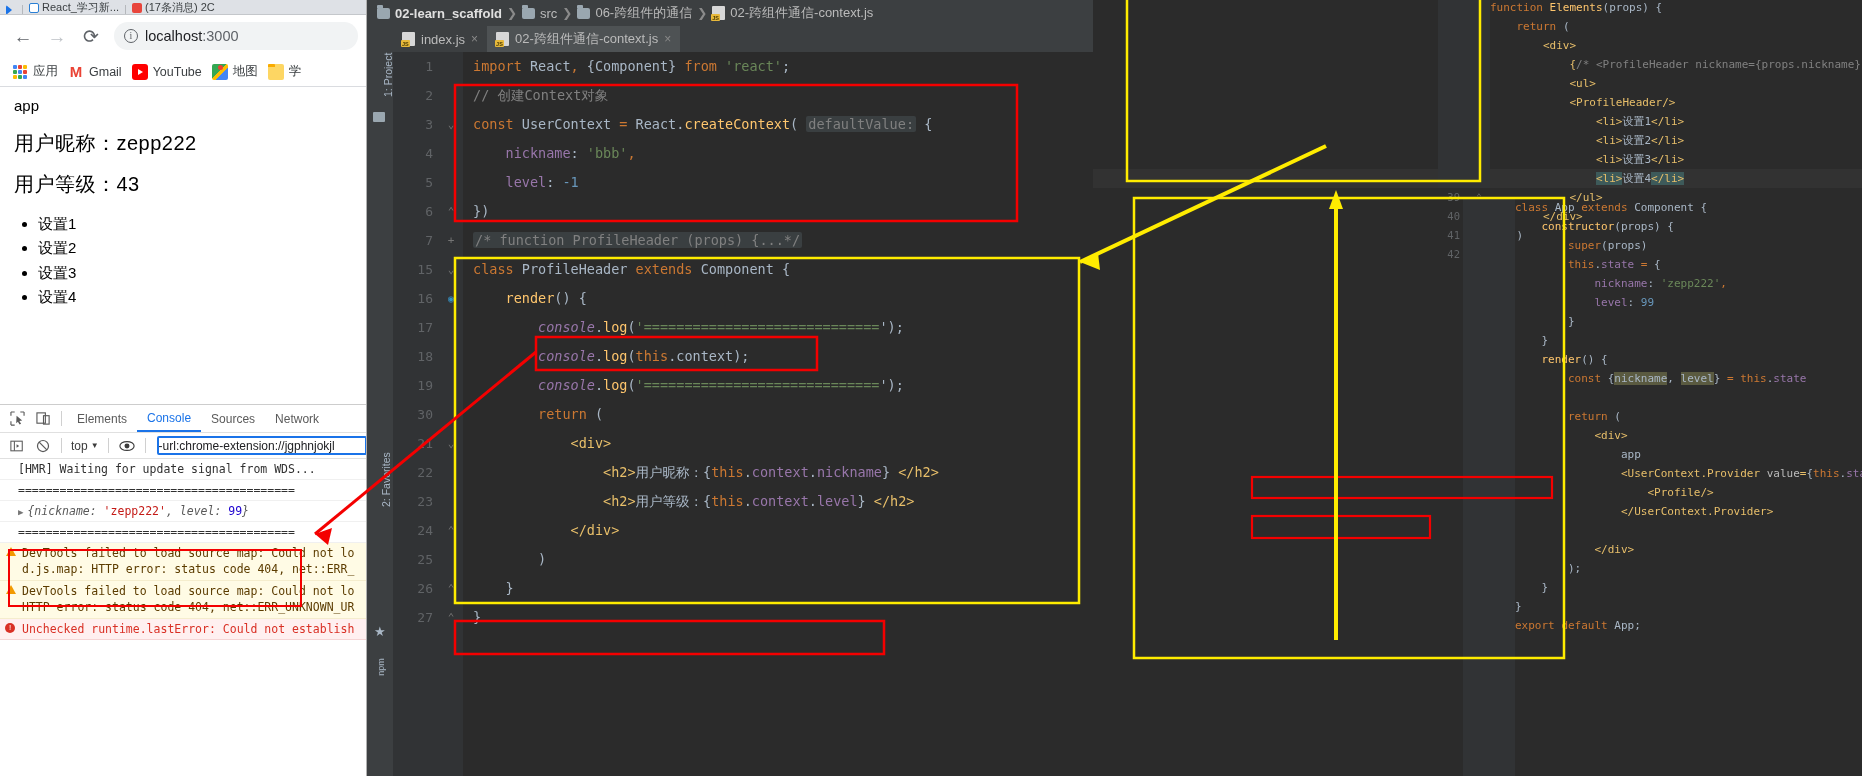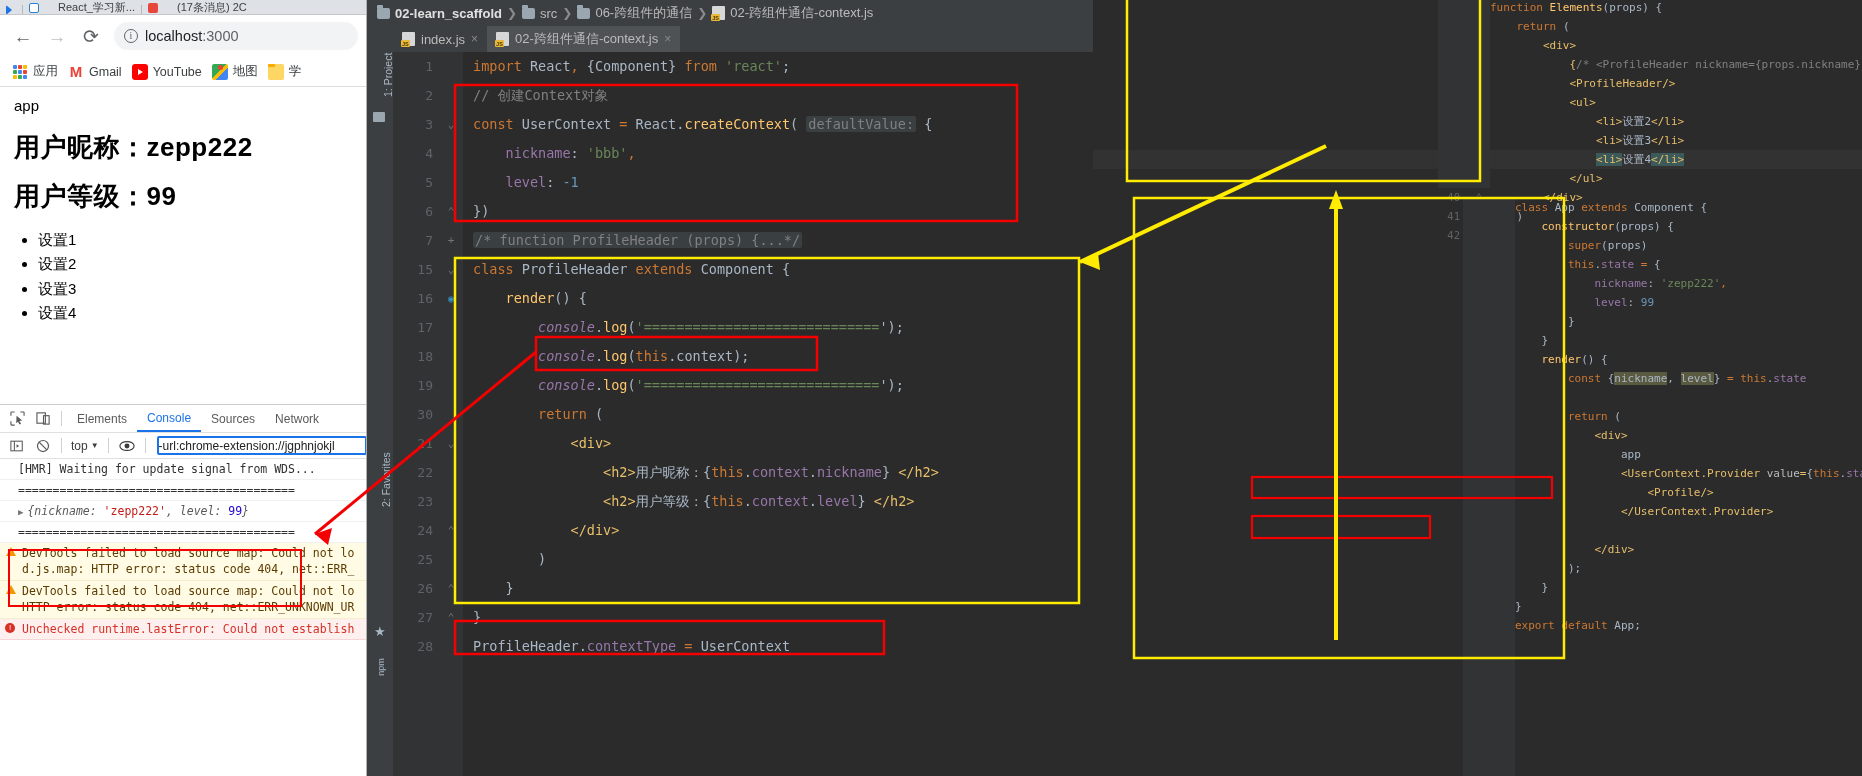--- a/index.html
+++ b/index.html
@@ -14,21 +14,21 @@
   .browser {
     position: absolute; left: 0; top: 0; width: 367px; height: 776px;
     background: #ffffff; overflow: hidden;
     border-right: 1px solid #b0b0b0;
   }
   .browser-tabstrip {
     height: 15px; background: #dee1e6; position: relative;
     border-bottom: 1px solid #c4c7cb; overflow: hidden;
   }
   .tabstrip-inner { display: flex; align-items: flex-end; height: 15px; font-size: 11px; color: #3c4043; }
-  .mini-tab { display: flex; align-items: center; gap: 19px; padding: 0 6px; white-space: nowrap; overflow: hidden; margin-top: 40px; }
+  .mini-tab { display: flex; align-items: center; gap: 3px; padding: 0 6px; white-space: nowrap; overflow: hidden; margin-top: 40px; }
   .mini-tab .fav { width: 10px; height: 10px; border-radius: 2px; flex: 0 0 auto; }
   .fav-blue { background: #fff; border: 1.6px solid #2a7fd4; border-radius: 2px; }
   .fav-red { background: #e8453c; border-radius: 50%; }
   .fav-tri { width: 0; height: 0; border-left: 6px solid #1a73e8; border-top: 5px solid transparent; border-bottom: 5px solid transparent; }
   .tab-sep { width: 1px; height: 10px; background: #b5b8bc; }
 
   .browser-toolbar {
     height: 42px; background: #fff; display: flex; align-items: center;
     padding: 0 8px; gap: 4px;
   }
@@ -59,21 +59,21 @@
   .yt-ico { background: #ff0000; border-radius: 3px; display:flex; align-items:center; justify-content:center; }
   .yt-ico::after { content:""; width:0;height:0;border-left:5px solid #fff;border-top:3.2px solid transparent;border-bottom:3.2px solid transparent; margin-left:1px;}
   .gm-ico { color: #ea4335; font-weight: bold; font-size: 15px; line-height: 16px; text-align: center; font-family: "Liberation Sans", sans-serif; }
   .map-ico { background: linear-gradient(135deg,#34a853 0%,#34a853 45%,#fbbc04 45%,#fbbc04 60%,#4285f4 60%); border-radius:2px; position: relative;}
   .map-ico::after{content:"";position:absolute;left:6px;top:1px;width:5px;height:5px;border-radius:50%;background:#ea4335;}
   .folder-ico { background: #fdd663; border-radius: 2px 2px 2px 2px; position: relative; }
   .folder-ico::before{content:"";position:absolute;left:0;top:0;width:7px;height:3px;background:#f9ab00;border-radius:1px 1px 0 0;}
 
   .page-view { background: #fff; padding: 10px 14px 0 14px; height: 262px; overflow: hidden; }
   .page-app { font-size: 15px; color: #000; margin-bottom: 16px; }
-  .page-h2 { font-size: 26px; font-weight: bold; color: #000; margin: 14px 0 14px 0; letter-spacing: 0.5px; }
+  .page-h2 { font-size: 20px; font-weight: normal; color: #000; margin: 14px 0 14px 0; letter-spacing: 0.5px; }
   .page-ul { margin: 12px 0 0 24px; }
   .page-ul li { font-size: 15px; color: #000; line-height: 1.63; list-style: disc; }
 
   
   .devtools { position: absolute; left: 0; top: 404px; width: 367px; height: 372px; background: #fff;
     border-top: 1px solid #cdcdcd; font-family: "Liberation Sans", sans-serif; }
   .dt-tabs { height: 28px; display: flex; align-items: center; gap: 0; border-bottom: 1px solid #e0e0e0; padding-left: 4px; }
   .dt-icon-btn { width: 26px; height: 26px; display:flex; align-items:center; justify-content:center; color:#5a5a5a; }
   .dt-vsep { width: 1px; height: 15px; background: #d0d0d0; margin: 0 5px; }
   .dt-tab { font-size: 12px; color: #5a5a5a; padding: 6px 10px 5px 10px; white-space: nowrap; }
@@ -226,21 +226,21 @@
     </div>
     <div class="bm">
       <span class="bm-ico folder-ico"></span>
       <span>学</span>
     </div>
   </div>
 
   <div class="page-view">
     <div class="page-app">app</div>
     <div class="page-h2">用户昵称：zepp222</div>
-    <div class="page-h2">用户等级：99</div>
+    <div class="page-h2">用户等级：43</div>
     <ul class="page-ul">
       <li>设置1</li>
       <li>设置2</li>
       <li>设置3</li>
       <li>设置4</li>
     </ul>
   </div>
 
   <div class="devtools">
     <div class="dt-tabs">
@@ -462,25 +462,20 @@
     <div class="code-line">
       <span class="ln">26</span>
       <span class="gutmark">⌃</span>
       <span class="code white">    }</span>
     </div>
     <div class="code-line">
       <span class="ln">27</span>
       <span class="gutmark">⌃</span>
       <span class="code white">}</span>
     </div>
-    <div class="code-line">
-      <span class="ln">28</span>
-      <span class="gutmark"></span>
-      <span class="code"><span class="white">ProfileHeader</span><span class="white">.</span><span class="fld">contextType</span> <span class="kw">=</span> <span class="white">UserContext</span></span>
-    </div>
   </div>
 
   <div class="right-pane">
 
     <div class="rp-code rp-top" style="top:-2px;">
       <div class="rp-gutterbg" style="left:345px;top:0;height:190px;"></div>
 
       <div class="rp-line" style="padding-left:345px;">
         <span class="rp-ln">29</span>
         <span class="rp-gut">⌄</span>
@@ -495,28 +490,33 @@
         <span class="rp-ln">31</span>
         <span class="rp-gut">⌄</span>
         <span class="rp-txt">        <span class="tag">&lt;div&gt;</span></span>
       </div>
       <div class="rp-line" style="padding-left:345px;">
         <span class="rp-ln">32</span>
         <span class="rp-gut"></span>
         <span class="rp-txt cm">            <span class="white" style="color:#e8bf6a">{</span><span class="cm">/* &lt;ProfileHeader nickname={props.nickname} level={props.level} /&gt; */</span></span>
       </div>
       <div class="rp-line" style="padding-left:345px;">
-        <span class="rp-ln">33</span>
-        <span class="rp-gut"></span>
-        <span class="rp-txt">            <span class="tag">&lt;ProfileHeader/&gt;</span></span>
-      </div>
-      <div class="rp-line" style="padding-left:345px;">
         <span class="rp-ln">34</span>
         <span class="rp-gut">⌄</span>
         <span class="rp-txt">            <span class="tag">&lt;ul&gt;</span></span>
+      </div>
+      <div class="rp-line" style="padding-left:345px;">
+        <span class="rp-ln">33</span>
+        <span class="rp-gut"></span>
+        <span class="rp-txt">            <span class="tag">&lt;ProfileHeader/&gt;</span></span>
+      </div>
+      <div class="rp-line" style="padding-left:345px;">
+        <span class="rp-ln">35</span>
+        <span class="rp-gut"></span>
+        <span class="rp-txt">                <span class="tag">&lt;li&gt;</span><span class="white">设置1</span><span class="tag">&lt;/li&gt;</span></span>
       </div>
       <div class="rp-line" style="padding-left:345px;">
         <span class="rp-ln">36</span>
         <span class="rp-gut"></span>
         <span class="rp-txt">                <span class="tag">&lt;li&gt;</span><span class="white">设置2</span><span class="tag">&lt;/li&gt;</span></span>
       </div>
       <div class="rp-line" style="padding-left:345px;">
         <span class="rp-ln">37</span>
         <span class="rp-gut"></span>
         <span class="rp-txt">                <span class="tag">&lt;li&gt;</span><span class="white">设置3</span><span class="tag">&lt;/li&gt;</span></span>

